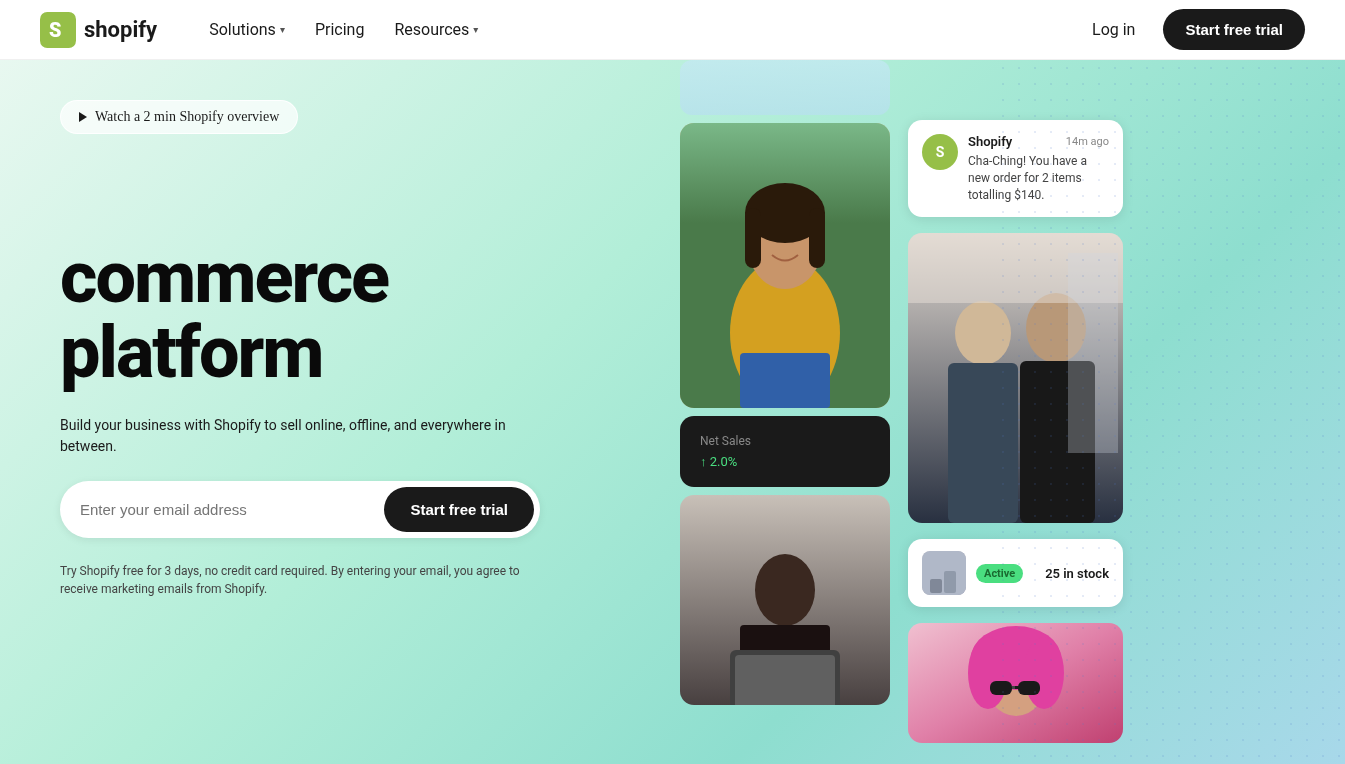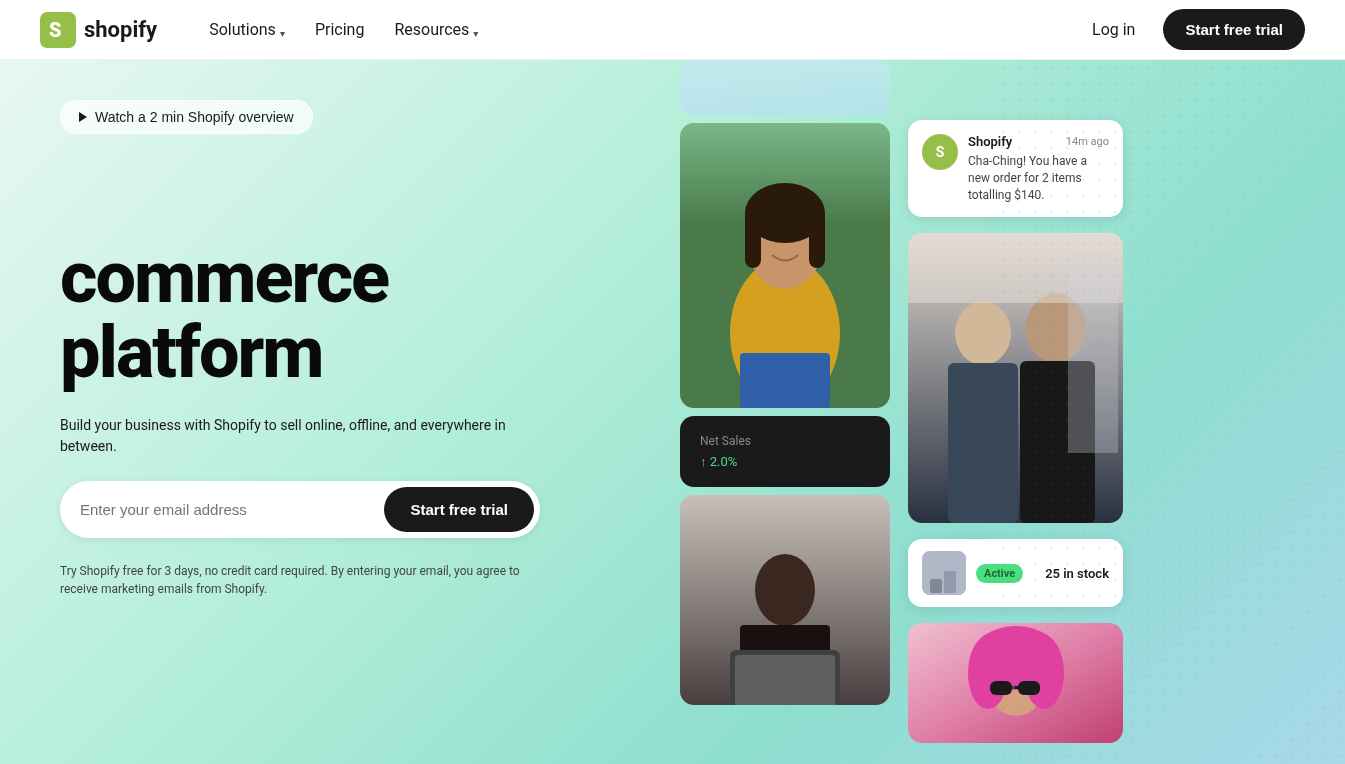--- a/index.html
+++ b/index.html
@@ -39,21 +39,21 @@
       color: #1a1a1a;
     }
     .nav-links {
       display: flex;
       align-items: center;
       gap: 6px;
       flex: 1;
     }
     .nav-link {
       display: flex;
-      align-items: flex-end;
+      align-items: center;
       gap: 4px;
       padding: 8px 12px;
       font-size: 16px;
       color: #1a1a1a;
       cursor: pointer;
       border-radius: 6px;
       text-decoration: none;
     }
     .nav-chevron {
       font-size: 10px;
@@ -105,20 +105,21 @@
       gap: 8px;
       background: rgba(255,255,255,0.7);
       border: 1px solid rgba(255,255,255,0.9);
       border-radius: 30px;
       padding: 8px 18px;
       font-size: 14px;
       color: #1a1a1a;
       cursor: pointer;
       width: fit-content;
       margin-bottom: 30px;
+      font-family: Liberation Serif, serif;
     }
     .play-icon {
       width: 0;
       height: 0;
       border-top: 5px solid transparent;
       border-bottom: 5px solid transparent;
       border-left: 8px solid #1a1a1a;
     }
 
     .hero-title {

